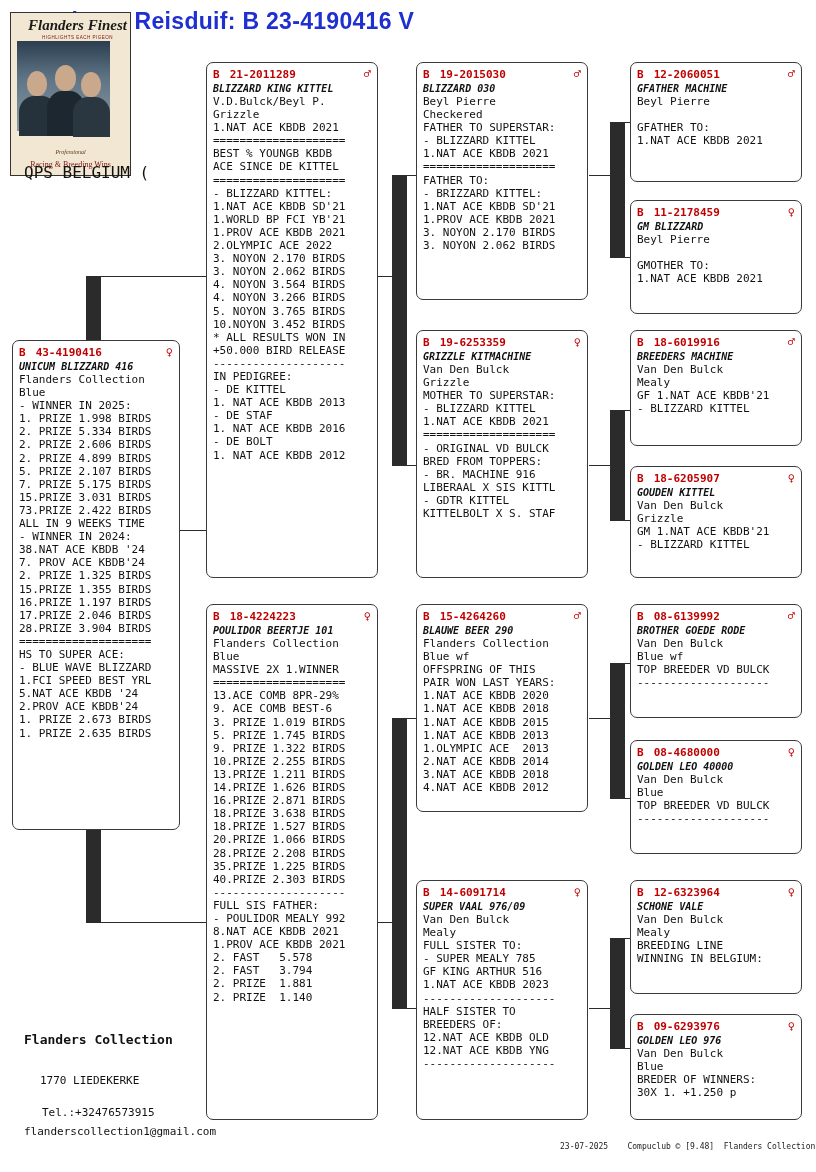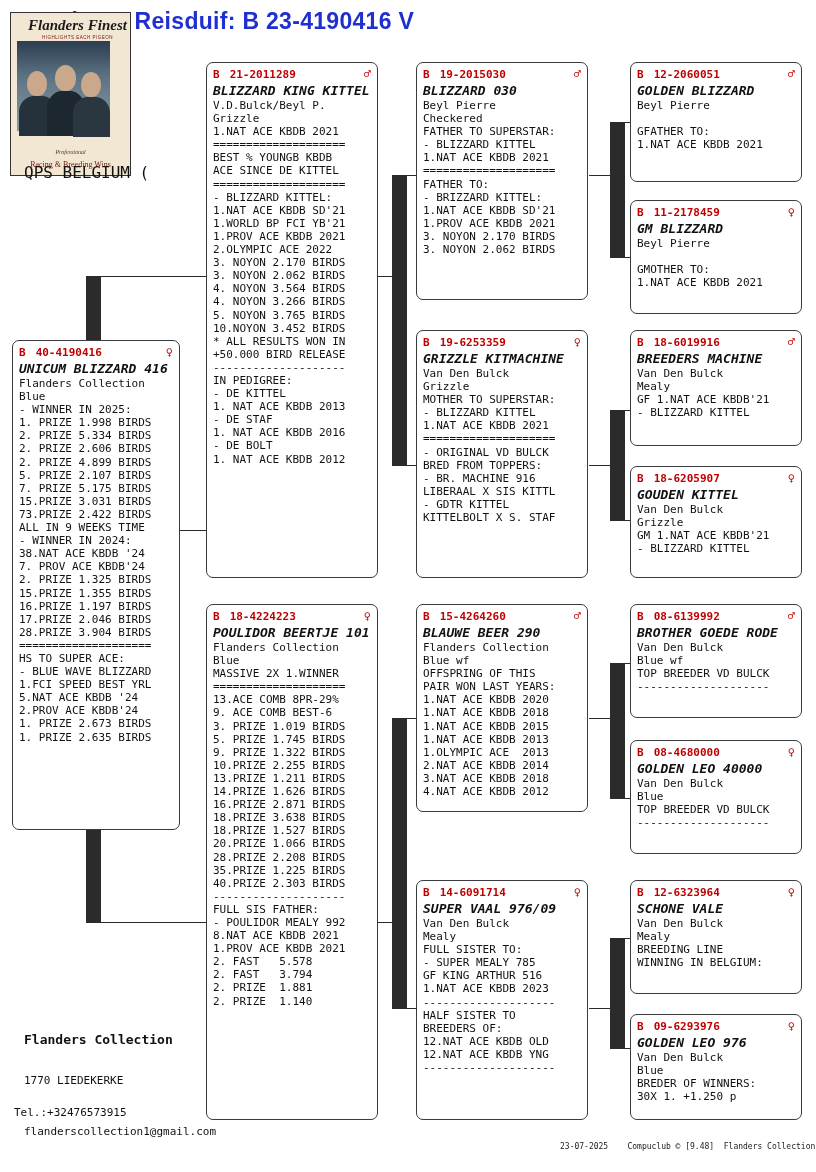--- a/index.html
+++ b/index.html
@@ -72,43 +72,43 @@
     font-size:11px;
     margin-bottom:2px;
     white-space:pre;
   }
   .ringline .cc{color:#c00000;font-weight:bold;margin-right:10px;}
   .ringline .ring{color:#c00000;font-weight:bold;flex:1;}
   .ringline .sex{color:#c00000;font-weight:bold;font-size:12px;}
   .name{
     font-style:italic;font-weight:bold;
     font-family:"DejaVu Sans Mono", monospace;
-    font-size:13px;
+    font-size:10px;
     white-space:pre;
     margin-bottom:1px;
   }
   .lines{
     white-space:pre;
     font-size:11px;
     line-height:13.1px;
   }
 
   
   .ln{position:absolute;background:#2b2b2b;}
   .lnh{height:1px;}
   .lnv{width:1px;}
 
   
   #footer-brand{
     left:10px;top:1032px;
     font-family:"DejaVu Sans Mono",monospace;
     font-weight:bold;font-size:13px;
   }
-  #footer-addr{left:10px;top:1074px;font-size:11px;}
-  #footer-tel{left:0;top:1106px;font-size:11px;}
+  #footer-addr{left:26px;top:1074px;font-size:11px;}
+  #footer-tel{left:28px;top:1106px;font-size:11px;}
   #footer-mail{left:10px;top:1125px;font-size:11px;}
   #footer-right{
     left:546px;top:1142px;width:262px;text-align:left;
     font-size:8px;color:#222;white-space:pre;
     font-family:"DejaVu Sans Mono",monospace;
   }
 </style>
 </head>
 <body>
 
@@ -162,21 +162,21 @@
 <div class="ln lnh abs" style="left:610px;top:798px;width:20px;"></div>
 
 <div class="ln lnv abs" style="left:610px;top:938px;height:110px;"></div>
 <div class="ln lnh abs" style="left:589px;top:1008px;width:21px;"></div>
 <div class="ln lnh abs" style="left:610px;top:938px;width:20px;"></div>
 <div class="ln lnh abs" style="left:610px;top:1048px;width:20px;"></div>
 
 <div class="box" id="box-subject" style="left:12px;top:340px;width:168px;height:490px;">
   <div class="ringline">
     <span class="cc">B</span>
-    <span class="ring">40-4190416</span>
+    <span class="ring">43-4190416</span>
     <span class="sex">♀</span>
   </div>
   <div class="name">UNICUM BLIZZARD 416</div>
   <div class="lines">Flanders Collection
 Blue
 - WINNER IN 2025:
 1. PRIZE 1.998 BIRDS
 2. PRIZE 5.334 BIRDS
 2. PRIZE 2.606 BIRDS
 2. PRIZE 4.899 BIRDS
@@ -360,21 +360,21 @@
 12.NAT ACE KBDB YNG
 --------------------</div>
 </div>
 
 <div class="box" style="left:630px;top:62px;width:172px;height:120px;">
   <div class="ringline">
     <span class="cc">B</span>
     <span class="ring">12-2060051</span>
     <span class="sex">♂</span>
   </div>
-  <div class="name">GOLDEN BLIZZARD</div>
+  <div class="name">GFATHER MACHINE</div>
   <div class="lines">Beyl Pierre
 
 GFATHER TO:
 1.NAT ACE KBDB 2021</div>
 </div>
 
 <div class="box" style="left:630px;top:200px;width:172px;height:114px;">
   <div class="ringline">
     <span class="cc">B</span>
     <span class="ring">11-2178459</span>

